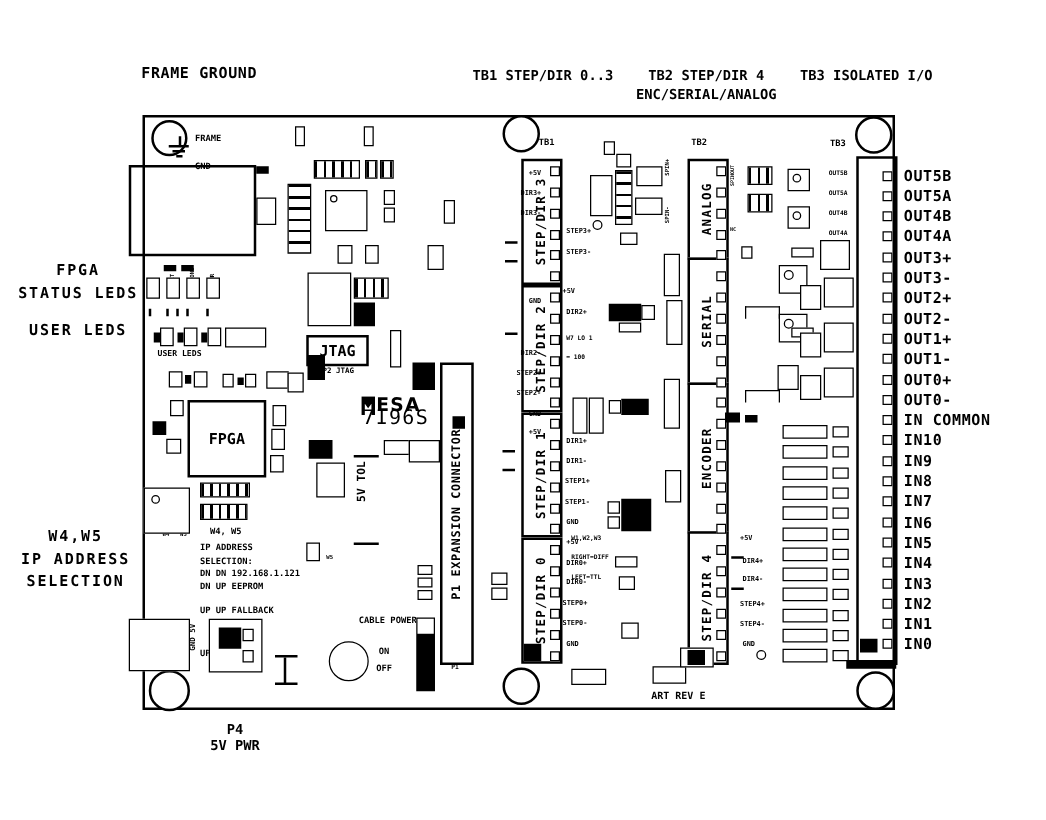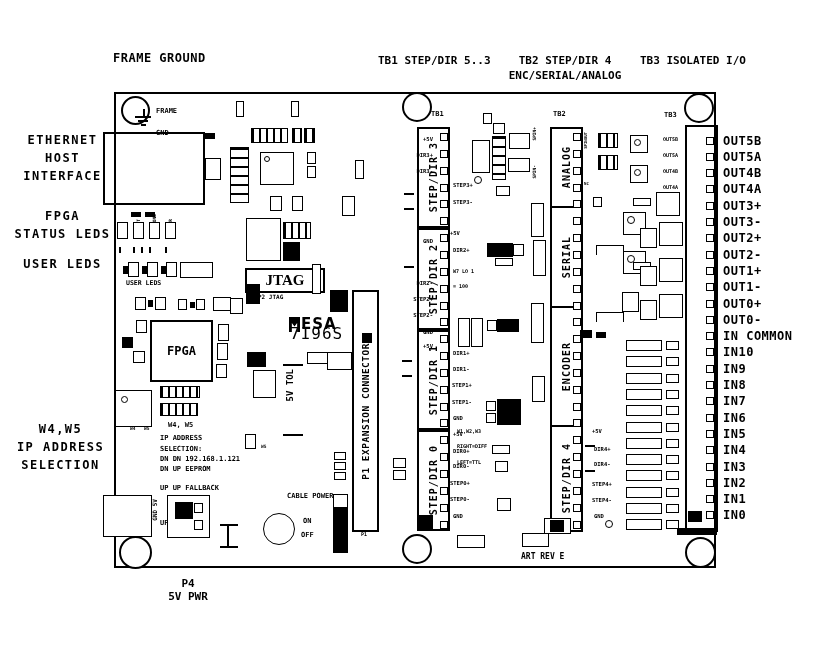--- a/index.html
+++ b/index.html
@@ -37,32 +37,27 @@
   .model{position:absolute;font-size:16px;line-height:18px;letter-spacing:1px;}
   .biglab{position:absolute;display:flex;align-items:center;justify-content:center;
           font-weight:bold;border:2px solid #000;background:#fff;box-sizing:border-box;}
 </style>
 </head>
 <body>
 
 <div id="canvas">
 
   <div class="olabel hdr12" style="left:113px;top:51px;">FRAME GROUND</div>
-  <div class="olabel" style="left:378px;top:53px;">TB1 STEP/DIR 5..3</div>
+  <div class="olabel" style="left:378px;top:53px;">TB1 STEP/DIR 0..3</div>
   <div class="cblock hblock" style="left:508px;top:53px;width:114px;">
     <div>TB2 STEP/DIR 4</div>
     <div>ENC/SERIAL/ANALOG</div>
   </div>
   <div class="olabel" style="left:640px;top:53px;">TB3 ISOLATED I/O</div>
 
-  <div class="cblock lblock" style="left:10px;top:131px;width:105px;">
-    <div>ETHERNET</div>
-    <div>HOST</div>
-    <div>INTERFACE</div>
-  </div>
   <div class="cblock lblock" style="left:10px;top:207px;width:105px;">
     <div>FPGA</div>
     <div>STATUS LEDS</div>
   </div>
   <div class="cblock lblock" style="left:10px;top:255px;width:105px;">USER LEDS</div>
   <div class="cblock lblock" style="left:8px;top:420px;width:105px;">
     <div>W4,W5</div>
     <div>IP ADDRESS</div>
     <div>SELECTION</div>
   </div>
@@ -103,21 +98,21 @@
   <div class="box sec" style="left:550px;top:306px;width:33px;height:121px;">
       <span class="vlab">ENCODER</span>
     </div>
   <div class="box sec" style="left:550px;top:425px;width:33px;height:107px;">
       <span class="vlab">STEP/DIR 4</span>
     </div>
 
   <div class="box" style="left:685px;top:125px;width:33px;height:407px;"></div>
 
   <div class="biglab" style="left:150px;top:320px;width:63px;height:62px;font-size:12px;">FPGA</div>
-  <div class="biglab" style="left:245px;top:268px;width:80px;height:25px;font-size:15px;font-family:Liberation Serif, serif;">JTAG</div>
+  <div class="biglab" style="left:245px;top:268px;width:50px;height:25px;font-size:12px;">JTAG</div>
   <div class="silk" style="left:258px;top:294px;font-size:6px;">P2 JTAG</div>
 
   <div class="mesa" style="left:289px;top:317px;">
     <span class="flag"></span>
     <span class="txt">ESA</span>
   </div>
   <div class="model" style="left:290px;top:325px;">7I96S</div>
 
   <div class="silk v" style="left:286px;top:369px;font-size:9px;">5V TOL</div>
 

